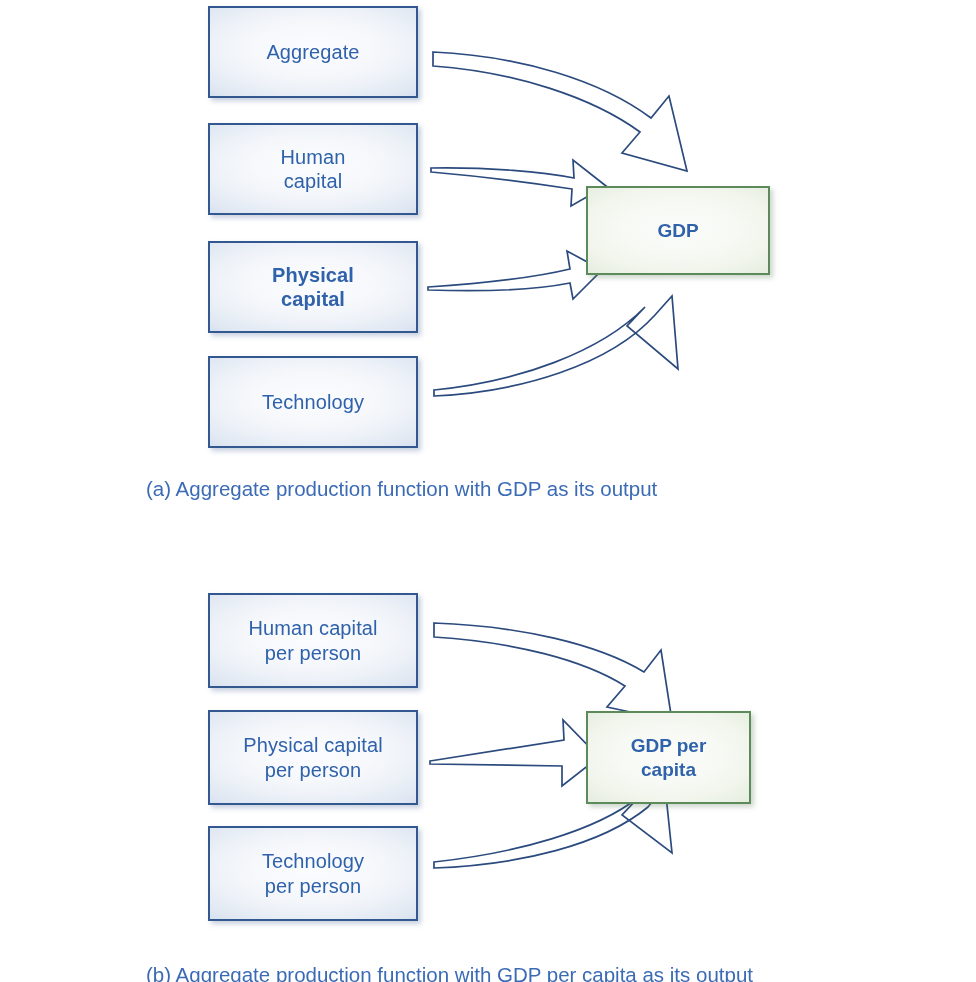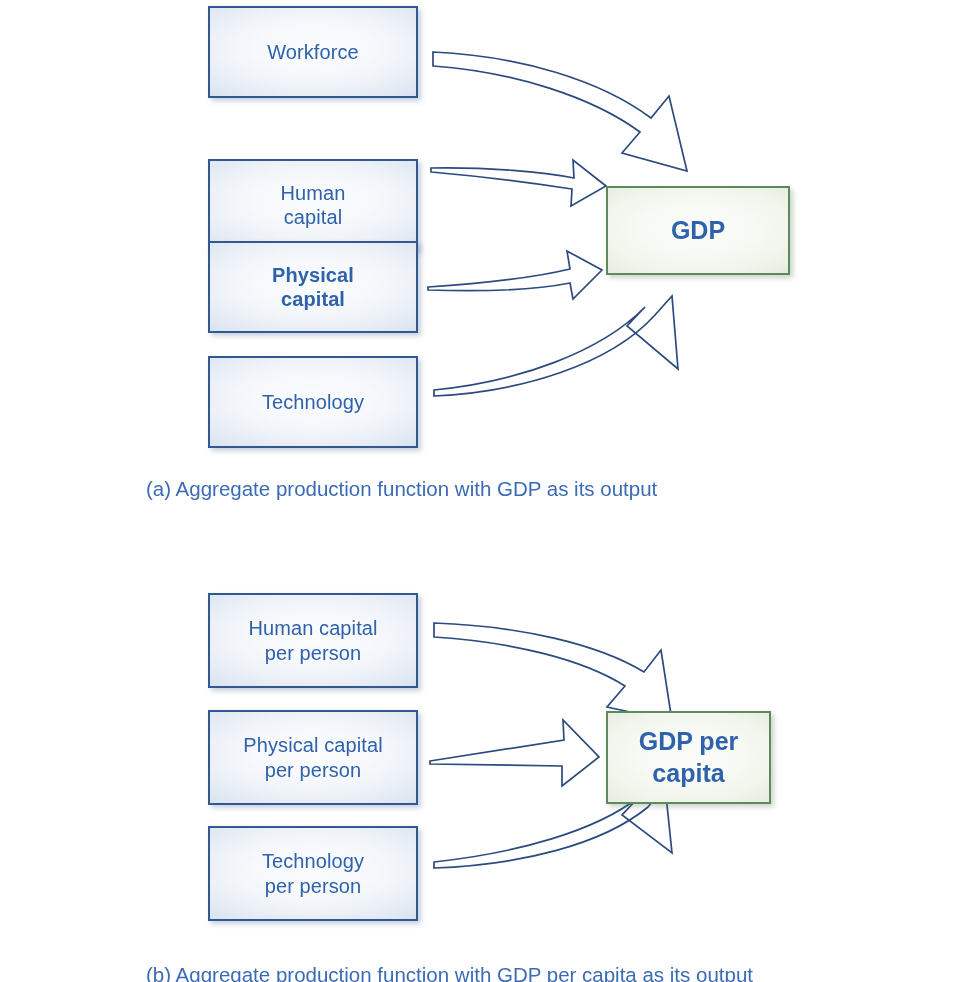--- a/index.html
+++ b/index.html
@@ -49,24 +49,23 @@
     border: 2px solid #5d8a5b;
     background:
       radial-gradient(ellipse 80% 76% at 50% 48%,
         #fbfcfa 0%, #f7f9f4 40%, #f1f5ec 66%, #e6eee0 90%, #dde8d6 100%);
     box-shadow: 3px 3px 5px rgba(90,120,90,0.30);
     display: flex;
     align-items: center;
     justify-content: center;
     text-align: center;
     color: #2f62ab;
-    font-size: 25px;
+    font-size: 19px;
     font-weight: bold;
     line-height: 1.25;
-    margin-left: 20px;
   }
   .out-box .label { display: block; white-space: pre-line; }
 
   
   .caption {
     position: absolute;
     color: #3b6bb5;
     font-size: 20.5px;
     white-space: nowrap;
   }
@@ -123,24 +122,24 @@
          C 520,392 610,365 655,315
          L 672,296
          L 678,369
          L 627,326
          L 645,307
          C 601,352 518,382 434,390
          Z"></path>
   </svg>
 
   <div class="node-box" style="left:208px; top:6px; width:210px; height:92px;">
-    <span class="label">Workforce</span>
-  </div>
-
-  <div class="node-box" style="left:208px; top:123px; width:210px; height:92px;margin-top:36px;">
+    <span class="label">Aggregate</span>
+  </div>
+
+  <div class="node-box" style="left:208px; top:123px; width:210px; height:92px;">
     <span class="label">Human
 capital</span>
   </div>
 
   <div class="node-box" style="left:208px; top:241px; width:210px; height:92px;font-weight:bold;">
     <span class="label">Physical
 capital</span>
   </div>
 
   <div class="node-box" style="left:208px; top:356px; width:210px; height:92px;">

